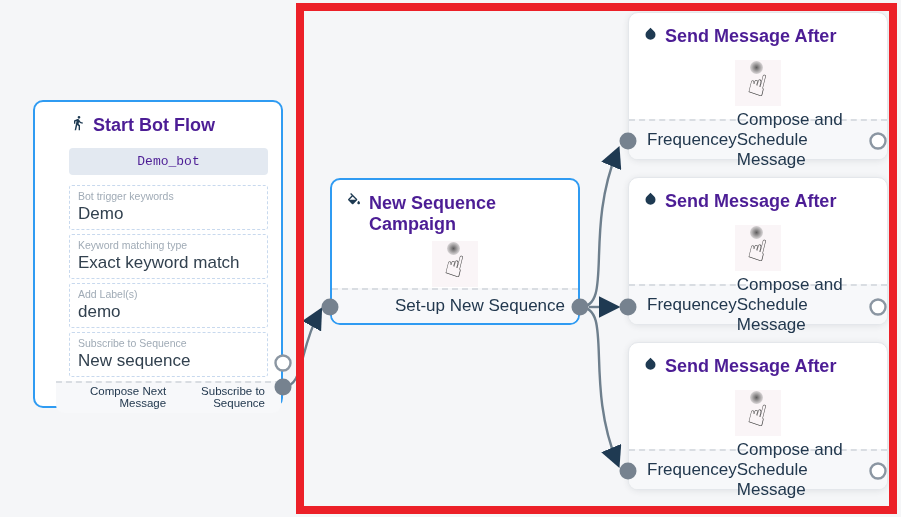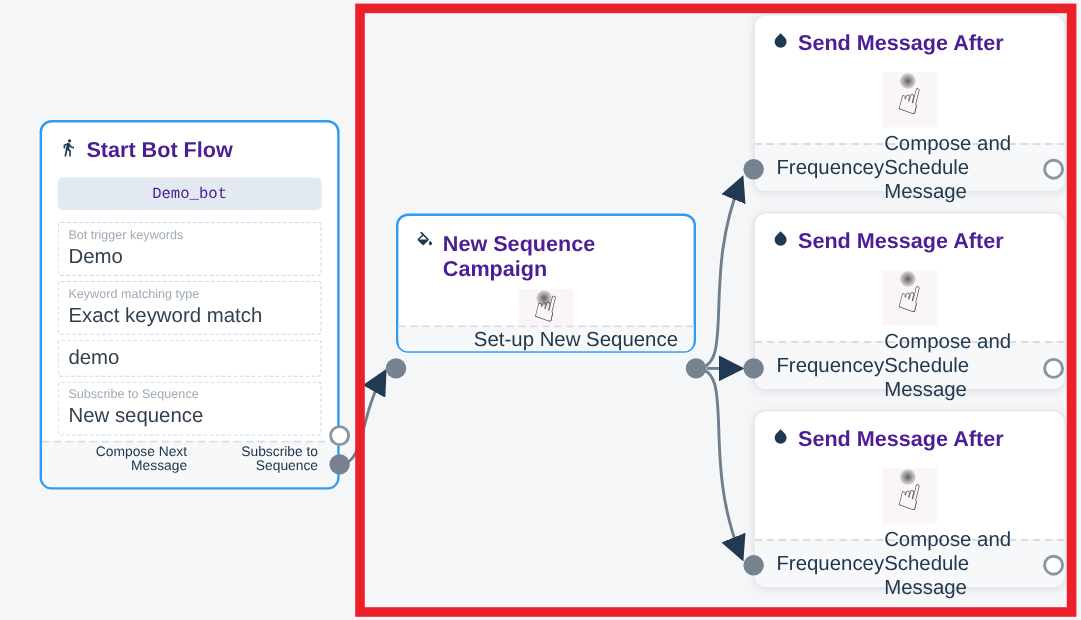--- a/index.html
+++ b/index.html
@@ -16,21 +16,21 @@
   .node.plain  { border: 1px solid #e4e7eb; box-shadow: 0 1px 6px rgba(40,50,60,.10); }
 
   .node-header {
     display: flex; align-items: flex-start; gap: 7px;
     padding: 13px 14px 6px 14px;
     color: #4c1d95; font-size: 18px; font-weight: 700;
   }
   .node-header svg { flex: 0 0 auto; }
 
   
-  #node-start { left: 33px; top: 100px; width: 250px; height: 308px; }
+  #node-start { left: 33px; top: 100px; width: 250px; height: 308px; padding-left: 21px; }
   .bot-btn {
     margin: 6px 13px 10px 13px; padding: 6px 0; border: none;
     background: #e3e9f1; color: #4c1d95; font-size: 13px;
     border-radius: 4px; text-align: center; cursor: pointer;
     font-family: Liberation Mono, monospace;
   }
   .field {
     margin: 0 13px 4px 13px; padding: 4px 8px 5px 8px;
     border: 1px dashed #c8d9ee; border-radius: 3px; background: #fff;
   }
@@ -40,21 +40,21 @@
   .start-footer {
     margin-top: auto; height: 66px;
     border-top: 2px dashed #d9dde2; background: #f7f8fa;
     border-radius: 0 0 8px 8px;
     display: flex; justify-content: center; gap: 10px;
     padding: 2px 16px 4px 16px;
   }
   .out-row { text-align: right; font-size: 11.5px; color: #22384e; }
 
   
-  #node-sequence { left: 330px; top: 178px; width: 250px; height: 116px; }
+  #node-sequence { left: 330px; top: 178px; width: 250px; height: 147px; }
   .msg-node { left: 628px; width: 260px; height: 148px; }
   #node-msg-0 { top: 12px; }
   #node-msg-1 { top: 177px; }
   #node-msg-2 { top: 342px; }
 
   .hand-tile {
     position: relative; width: 46px; height: 46px; margin: auto;
     background: #faf5f7; display: flex; align-items: center; justify-content: center;
     cursor: pointer;
   }
@@ -107,20 +107,21 @@
 
     <div class="field">
       <span class="field-label">Bot trigger keywords</span>
       <span class="field-value">Demo</span>
     </div>
     <div class="field">
       <span class="field-label">Keyword matching type</span>
       <span class="field-value">Exact keyword match</span>
     </div>
     <div class="field">
+      <span class="field-label">Add Label(s)</span>
       <span class="field-value">demo</span>
     </div>
     <div class="field">
       <span class="field-label">Subscribe to Sequence</span>
       <span class="field-value">New sequence</span>
     </div>
 
     <div class="start-footer">
       <div class="out-row">Compose Next Message</div>
       <div class="out-row">Subscribe to Sequence</div>

